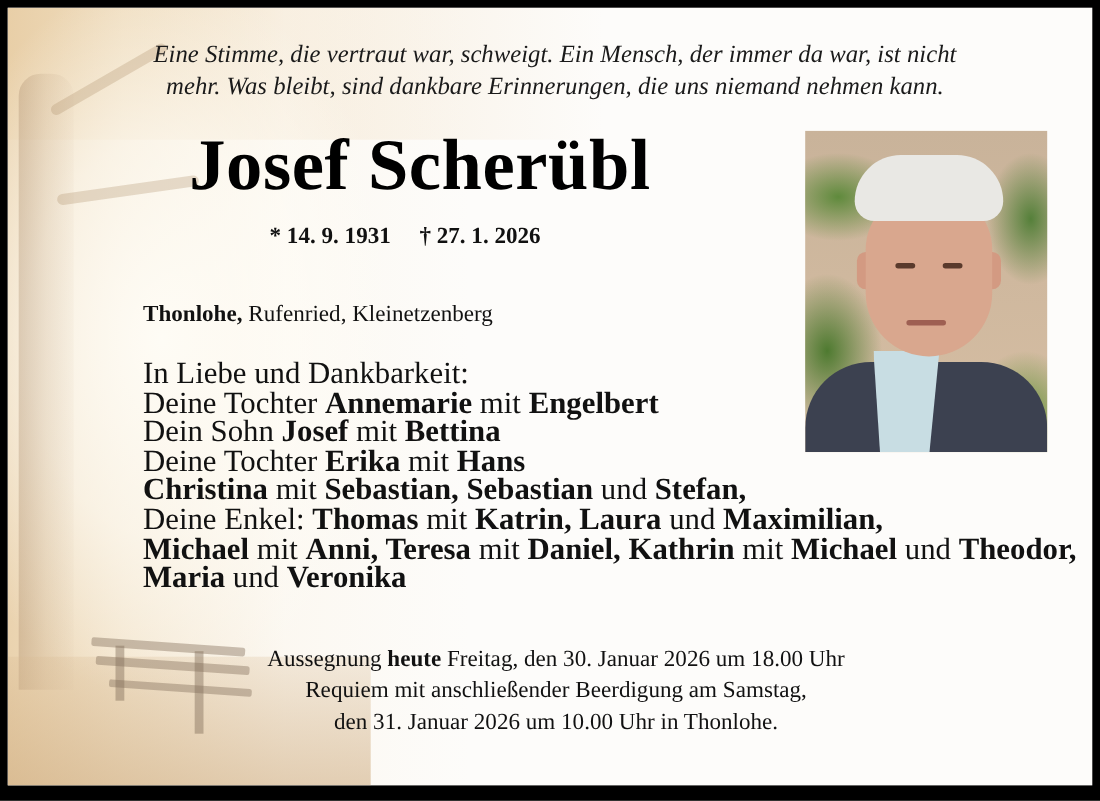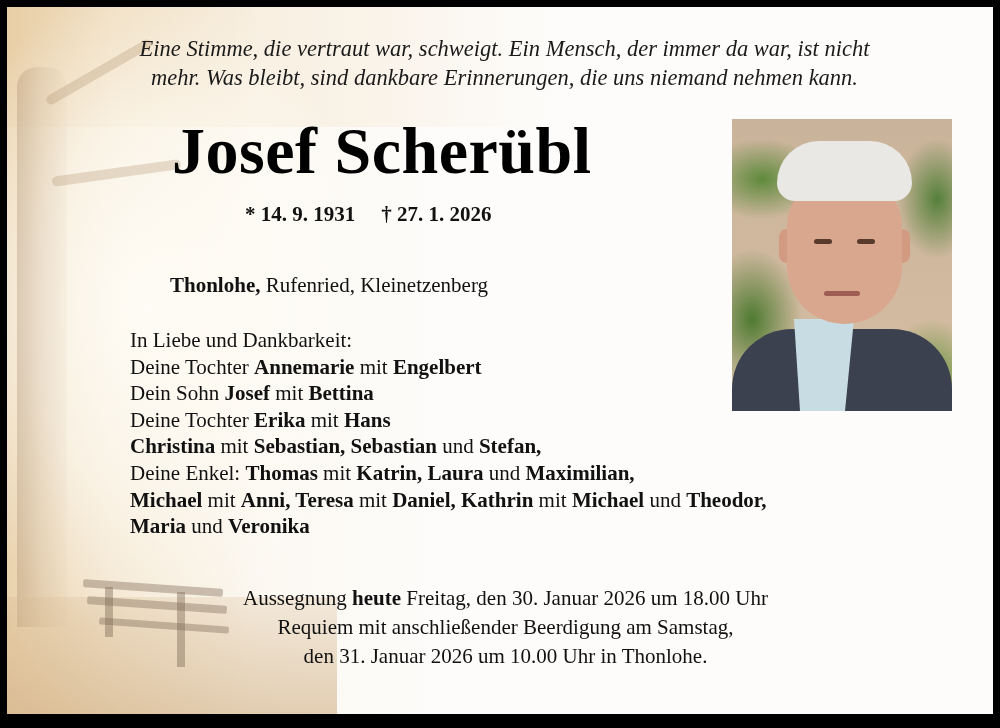--- a/index.html
+++ b/index.html
@@ -44,24 +44,24 @@
     .name {
       position: absolute; left: 137px; top: 104px;
       font-weight: bold; font-size: 66px; line-height: 80px; color: #000; letter-spacing: 0.5px; margin-left: 28px;
     }
     .dates {
       position: absolute; left: 238px; top: 193px;
       font-weight: bold; font-size: 21px; line-height: 28px;
     }
     .dates span + span { margin-left: 26px; text-align: right; }
     .place {
-      position: absolute; left: 123px; top: 264px; font-size: 21px; line-height: 28px; margin-left: 40px;
+      position: absolute; left: 123px; top: 264px; font-size: 21px; line-height: 28px;
     }
     .family {
-      position: absolute; left: 123px; top: 320px; font-size: 21px; line-height: 26.6px;
+      position: absolute; left: 123px; top: 320px; font-size: 28px; line-height: 26.6px;
     }
     .family b, .place b, .service b { font-weight: bold; }
     .service {
       position: absolute; left: 0; top: 577px; width: 997px; text-align: center;
       font-size: 21px; line-height: 29px;
     }
     .photo {
       position: absolute; left: 725px; top: 112px; width: 220px; height: 292px; overflow: hidden;
       background:
         radial-gradient(ellipse 60px 40px at 30px 60px, #5f8a3c 0%, rgba(95,138,60,0) 100%),

